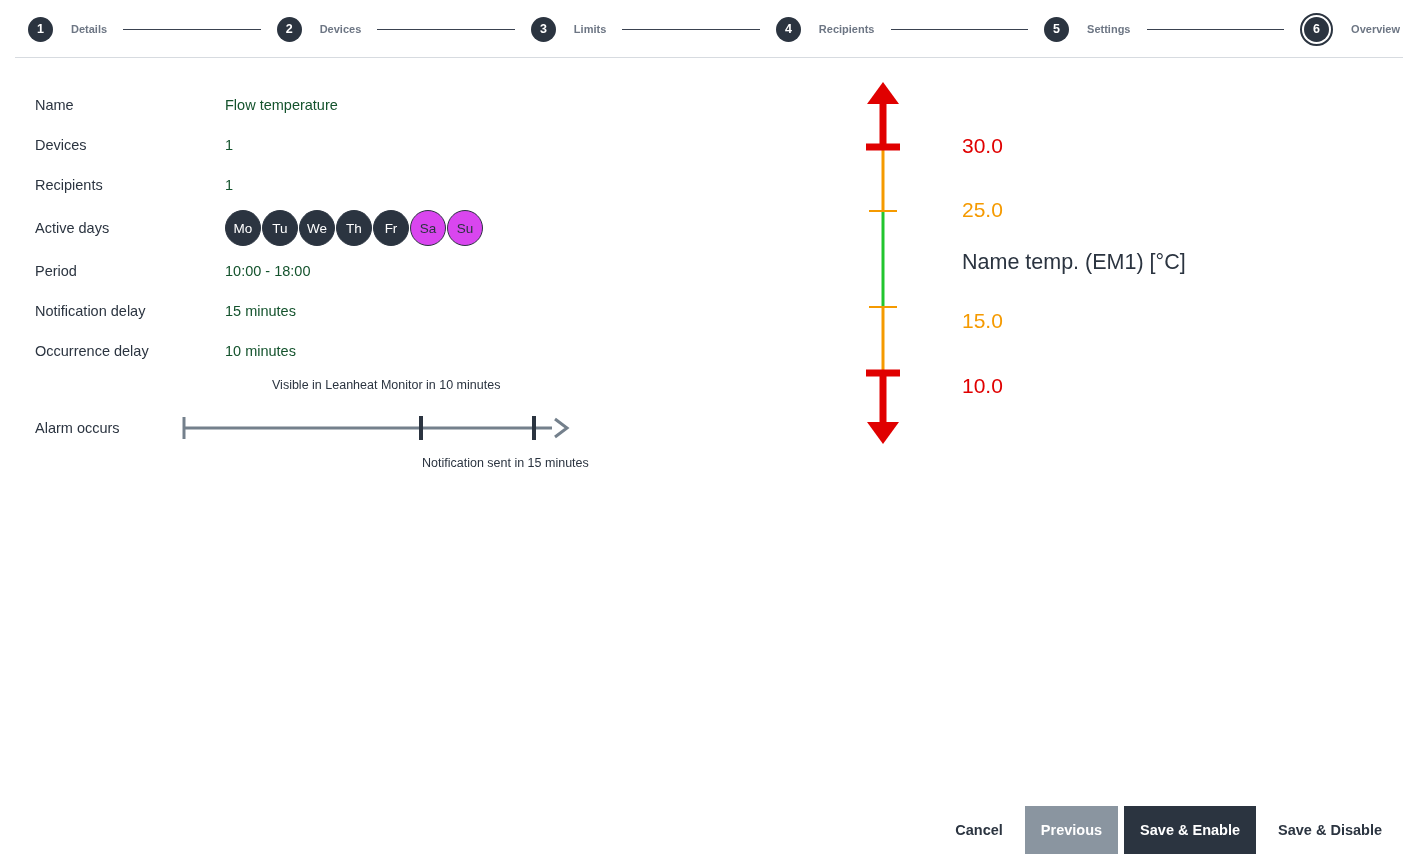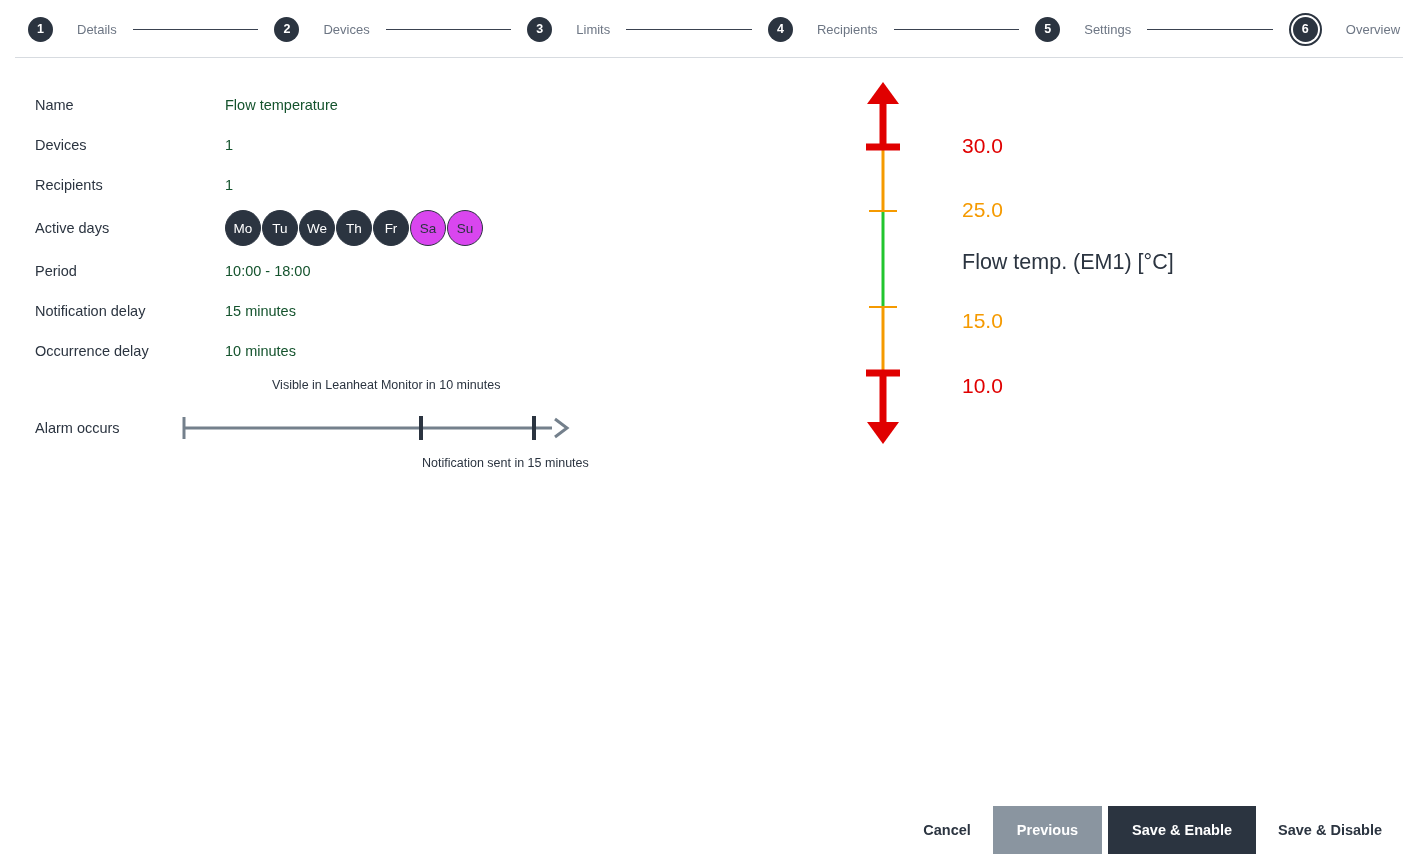--- a/index.html
+++ b/index.html
@@ -28,24 +28,25 @@
     flex: 0 0 auto;
   }
   .step.active .step-circle-wrap {
     width: 33px; height: 33px; border-radius: 50%;
     border: 2px solid #2b3440;
     display: flex; align-items: center; justify-content: center;
     background: #fff;
   }
   .step-circle-wrap { display:flex; align-items:center; justify-content:center; }
   .step-label {
-    margin-left: 24px;
-    font-size: 13px;
+    margin-left: 18px;
+    font-size: 11px;
     color: #6d7684;
     white-space: nowrap;
+    font-weight: bold;
   }
   .step.active .step-label { color: #6d7684; }
   .step-connector {
     flex: 1 1 auto;
     height: 1px;
     background: #3a4250;
     margin: 0 16px;
     min-width: 40px;
   }
   #header-divider {
@@ -102,21 +103,21 @@
   .btn {
     font-size: 14.5px; font-weight: bold;
     border: none; cursor: pointer;
     font-family: "Liberation Sans", sans-serif;
   }
   .btn.text {
     background: transparent; color: #2b3440;
     padding: 0 22px; height: 48px;
   }
   .btn.solid {
-    height: 48px; padding: 0 24px; color: #ffffff;
+    height: 48px; padding: 0 16px; color: #ffffff;
   }
   .btn.prev { background: #8a95a0; }
   .btn.save-enable { background: #2b3440; margin-left: 6px; }
 </style>
 </head>
 <body>
 
 <div id="stepper">
 
   <div class="step">
@@ -248,21 +249,21 @@
 
     <line x1="11" y1="295" x2="45" y2="295" stroke="#e00000" stroke-width="7"></line>
     <line x1="28" y1="294" x2="28" y2="346" stroke="#e00000" stroke-width="7"></line>
     <polygon points="28,366 44,344 12,344" fill="#e00000"></polygon>
   </svg>
 
   <div class="gauge-label" style="top:57px; color:#e00000;">30.0</div>
 
   <div class="gauge-label" style="top:121px; color:#f59a00;">25.0</div>
 
-  <div class="gauge-label name" style="top:174px;">Flow temp. (EM1) [°C]</div>
+  <div class="gauge-label name" style="top:174px;">Name temp. (EM1) [°C]</div>
 
   <div class="gauge-label" style="top:232px; color:#f59a00;">15.0</div>
 
   <div class="gauge-label" style="top:297px; color:#e00000;">10.0</div>
 
 </div>
 
 <div id="footer">
   <button class="btn text">Cancel</button>
   <button class="btn solid prev">Previous</button>

